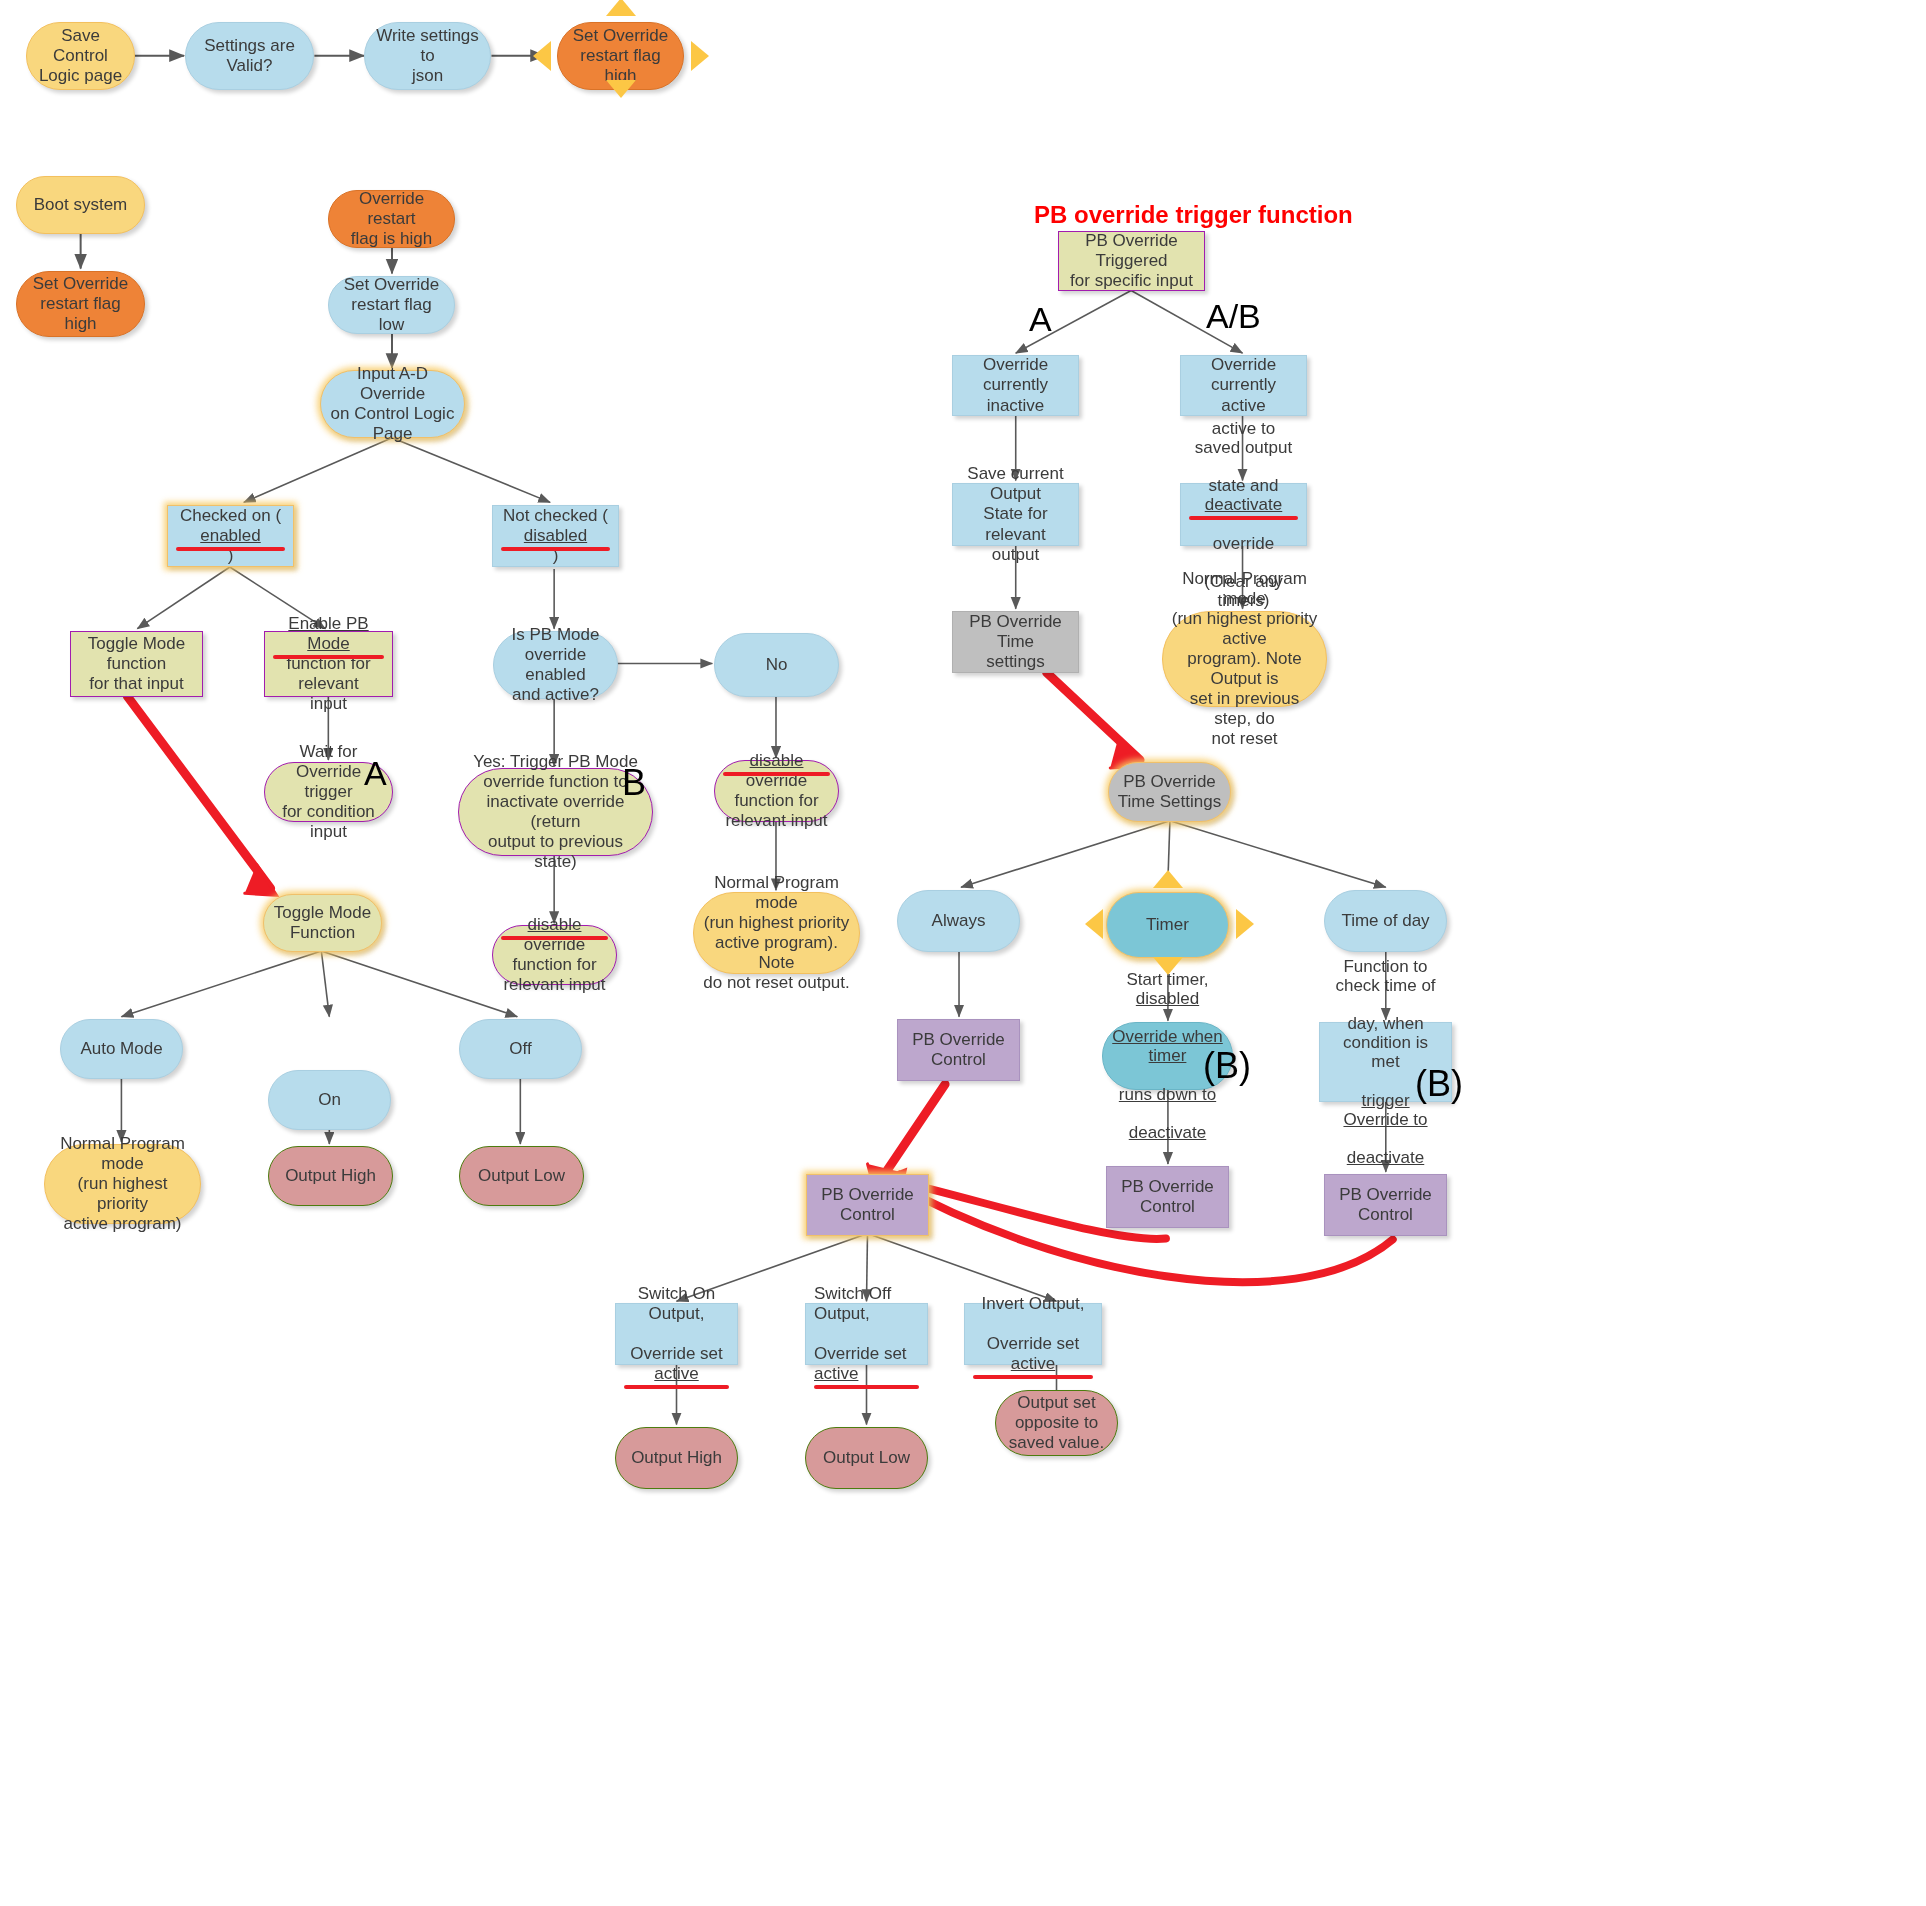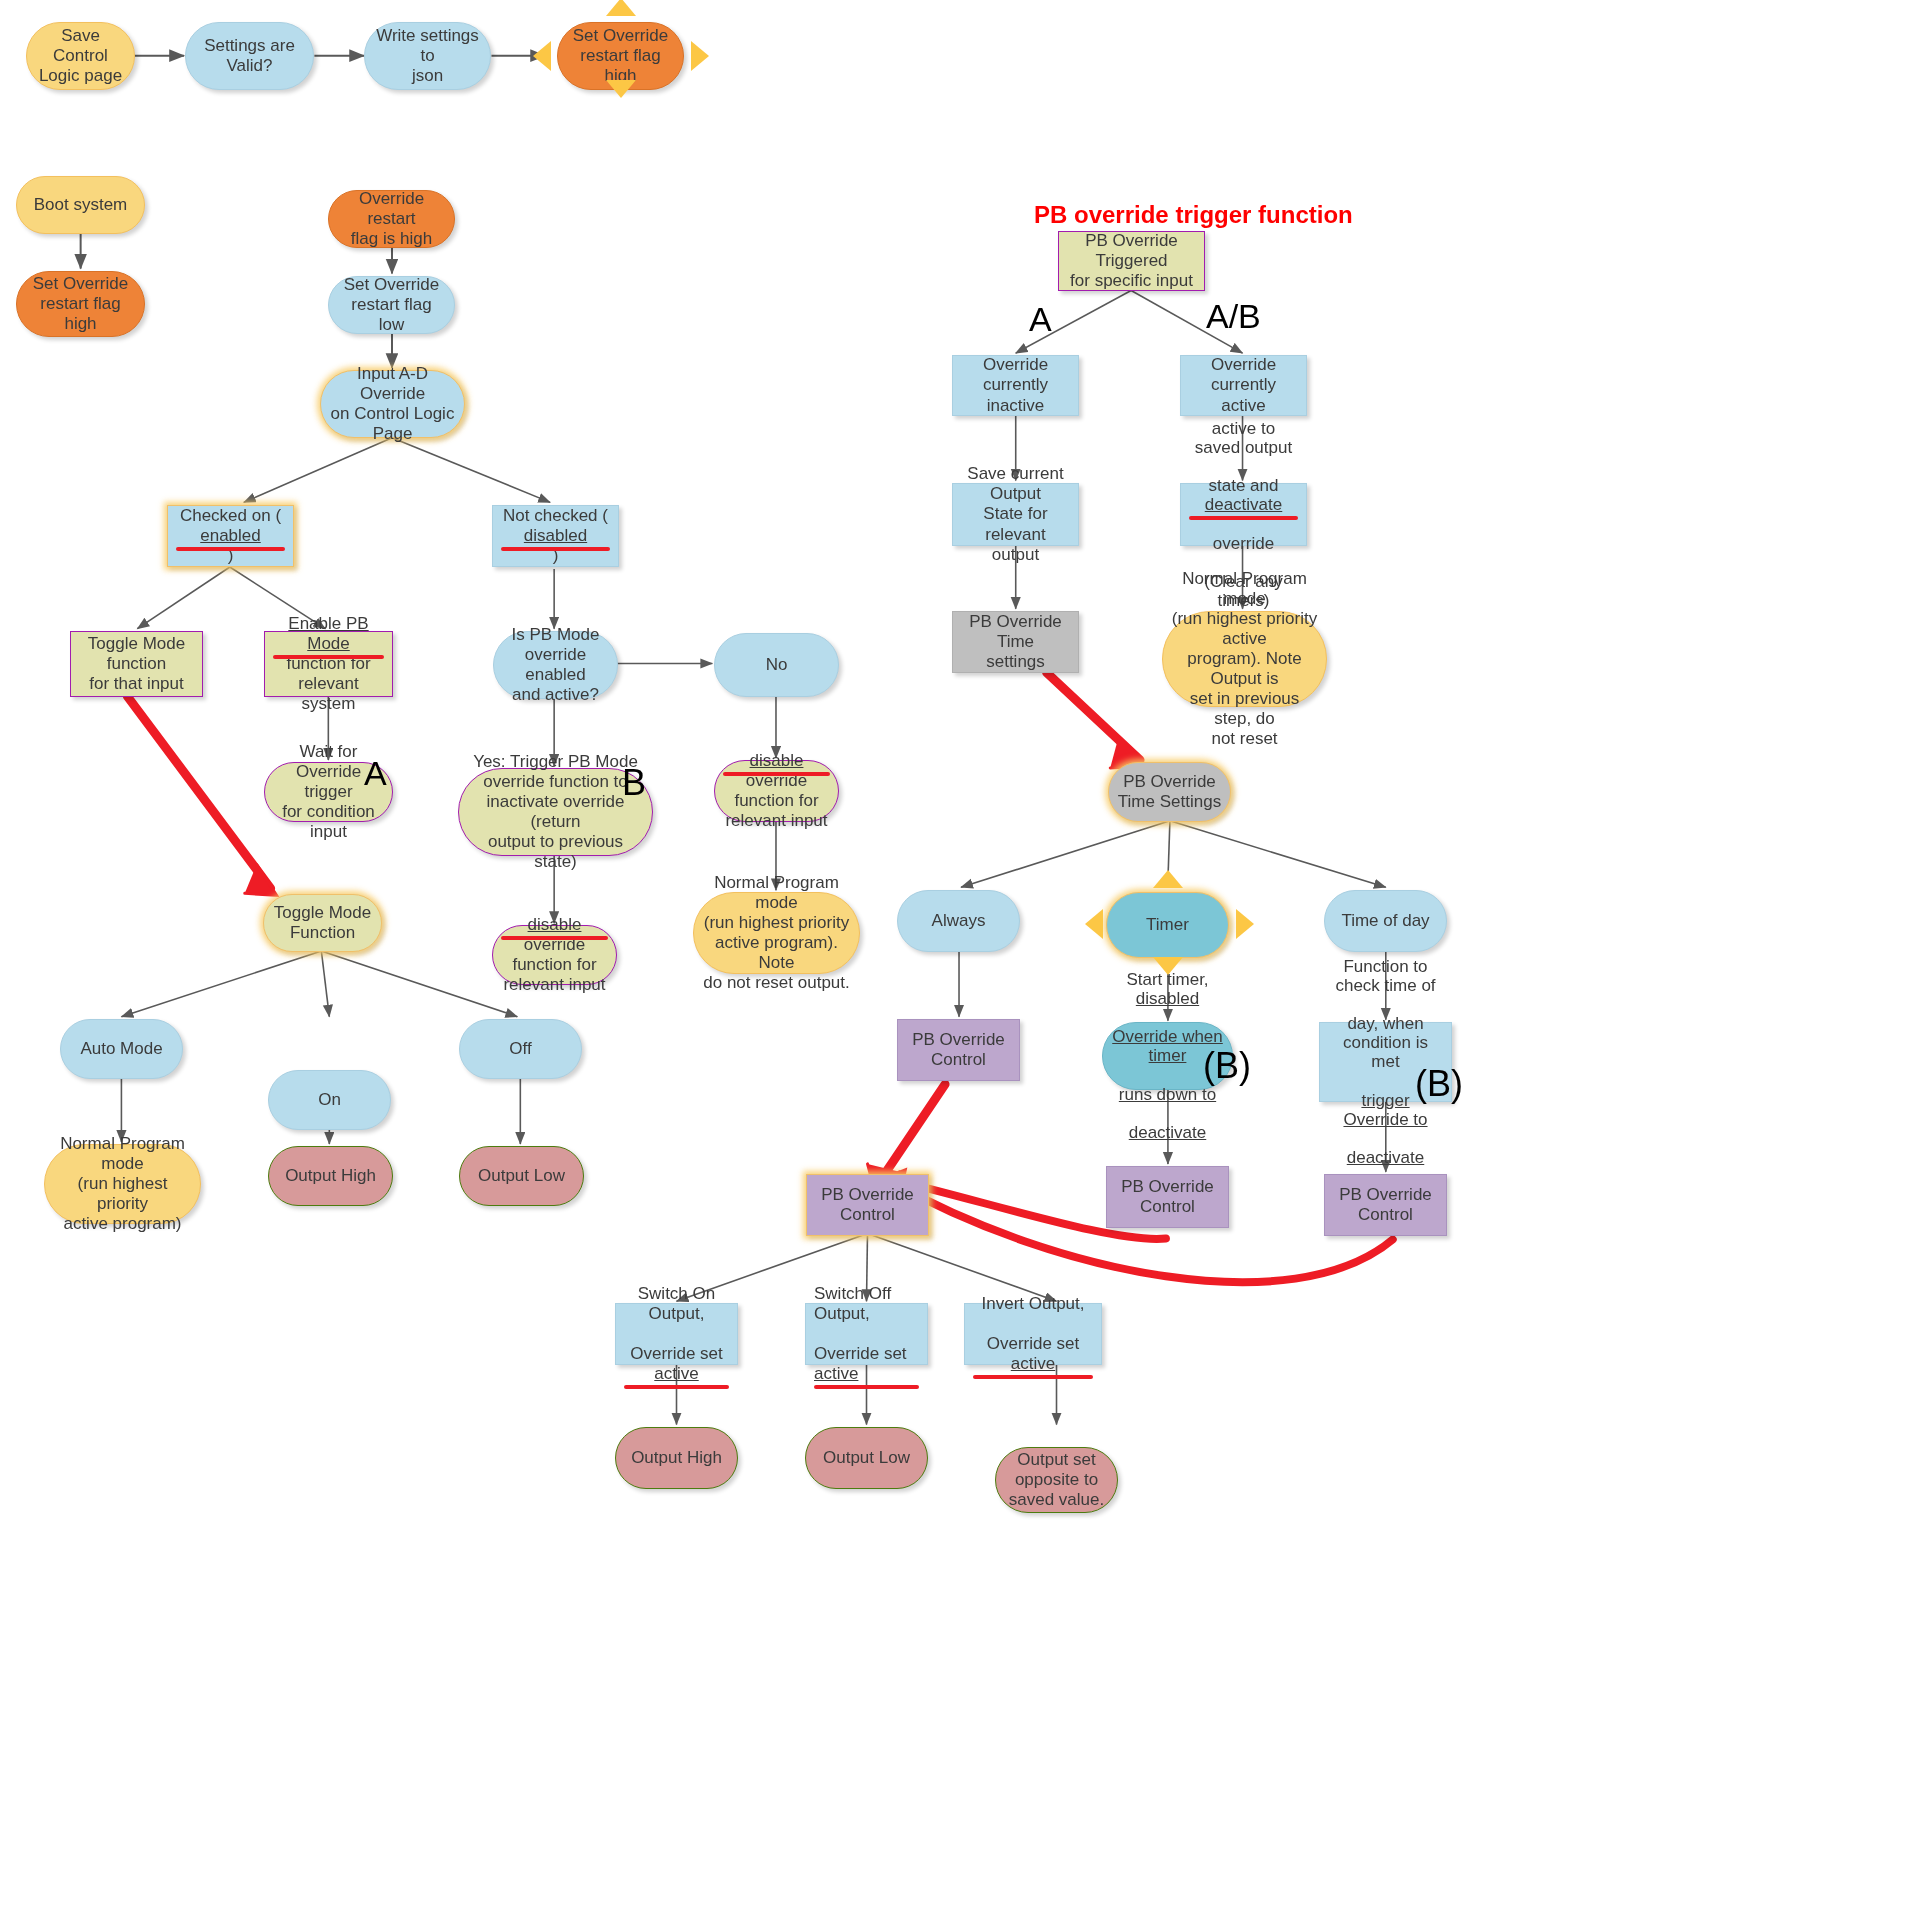--- a/index.html
+++ b/index.html
@@ -179,21 +179,21 @@
 </div>
 
 <div class="node rect c-olive shadow" style="left:70px;top:631px;width:133px;height:66px;">
   <span style="white-space:pre-line">Toggle Mode function
 for that input</span>
 </div>
 <div class="node rect c-olive shadow" style="left:264px;top:631px;width:129px;height:66px;">
   <span>
         <span class="u redbar">Enable PB Mode</span>
         <span style="white-space:pre-line">function for relevant
-system</span>
+input</span>
       </span>
 </div>
 <div class="node stad c-olive shadow" style="left:264px;top:762px;width:129px;height:60px;">
   <span style="white-space:pre-line">Wait for
 Override trigger
 for condition input</span>
 </div>
 <div class="tag" style="left:364px;top:754px;">A</div>
 
 <div class="node stad c-blue shadow" style="left:493px;top:631px;width:125px;height:68px;">
@@ -373,20 +373,20 @@
     <span>Override set </span><span class="u redbar">active</span>
   </span>
 </div>
 
 <div class="node stad c-red shadow" style="left:615px;top:1427px;width:123px;height:62px;">
   <span>Output High</span>
 </div>
 <div class="node stad c-red shadow" style="left:805px;top:1427px;width:123px;height:62px;">
   <span>Output Low</span>
 </div>
-<div class="node stad c-red shadow" style="left:995px;top:1447px;width:123px;height:66px;">
+<div class="node stad c-red shadow" style="left:995px;top:1390px;width:123px;height:66px;">
   <span style="white-space:pre-line">Output set
 opposite to
 saved value.</span>
 </div>
 
 </div>
 
 
 </body></html>

